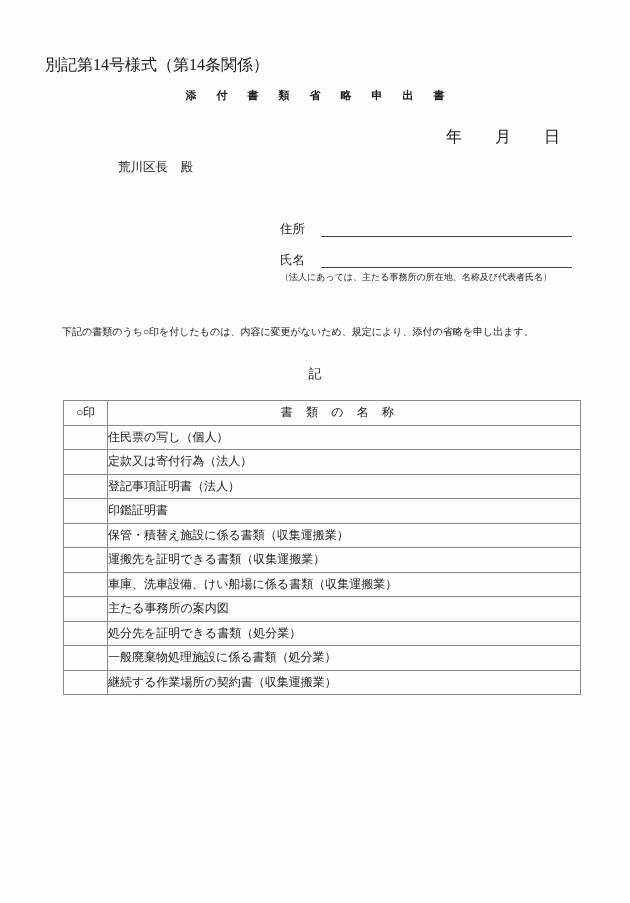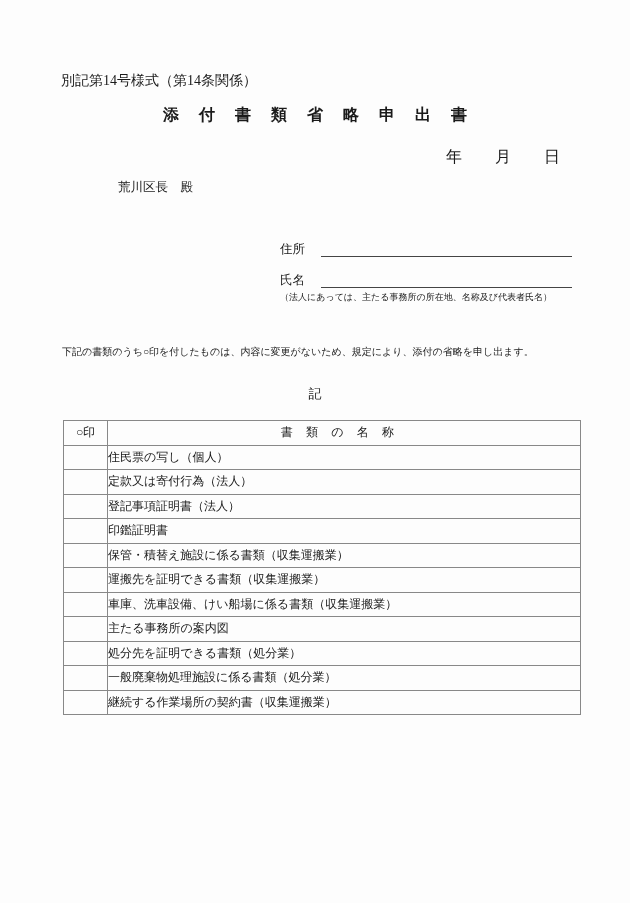--- a/index.html
+++ b/index.html
@@ -12,30 +12,30 @@
     width: 630px;
     height: 903px;
     background: #fdfdfd;
     color: #1a1a1a;
     font-family: "Liberation Serif", "DejaVu Serif", serif;
     font-size: 12px;
     overflow: hidden;
     box-sizing: border-box;
   }
   .form-number {
-    margin: 16px;
+    margin: 0;
     padding-top: 58px;
     padding-left: 45px;
-    font-size: 14px;
+    font-size: 16px;
     line-height: 14px;
   }
   .doc-title {
     margin-top: 12px;
     text-align: center;
-    font-size: 16px;
+    font-size: 11px;
     font-weight: bold;
     letter-spacing: 20px;
     padding-left: 20px; 
     line-height: 22px;
   }
   .date-line {
     margin-top: 24px;
     text-align: right;
     padding-right: 70px;
     font-size: 16px;

